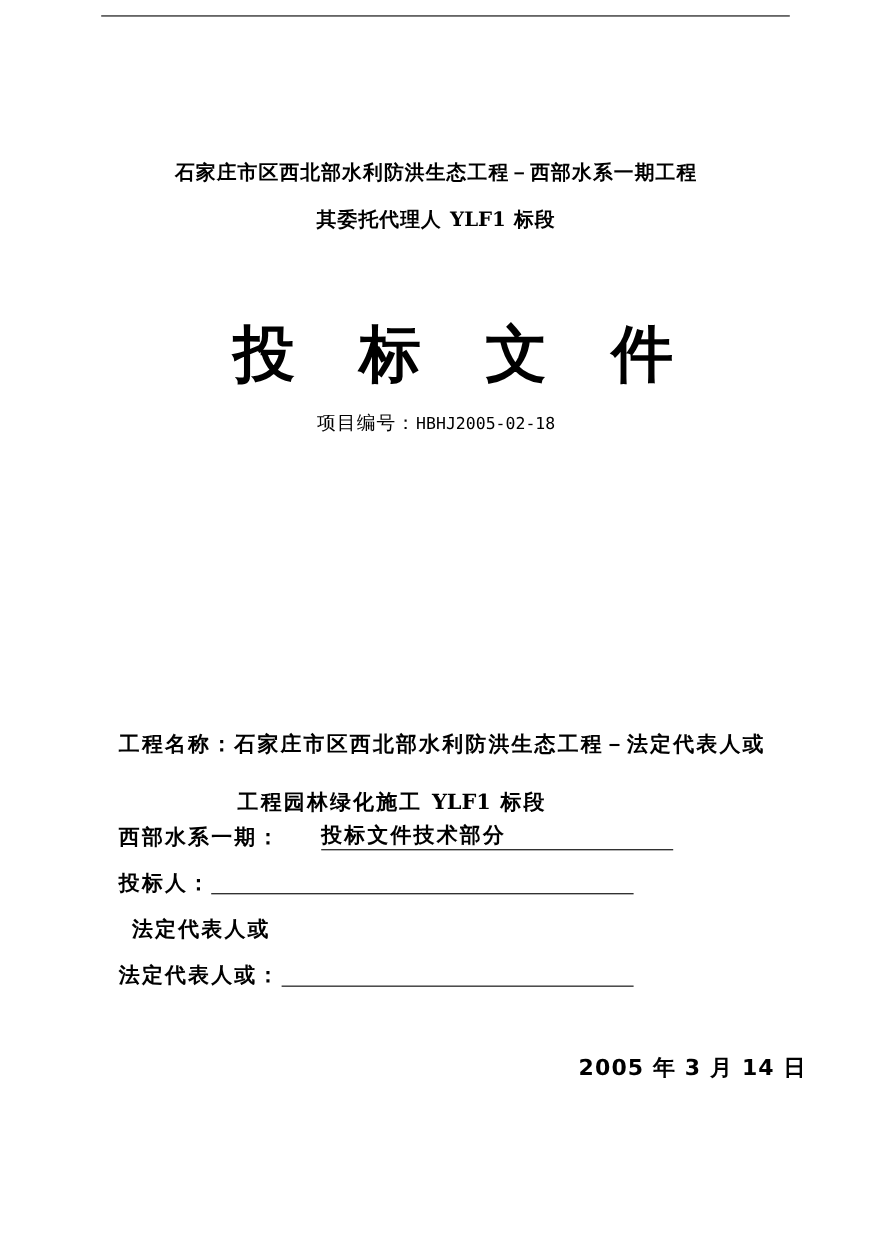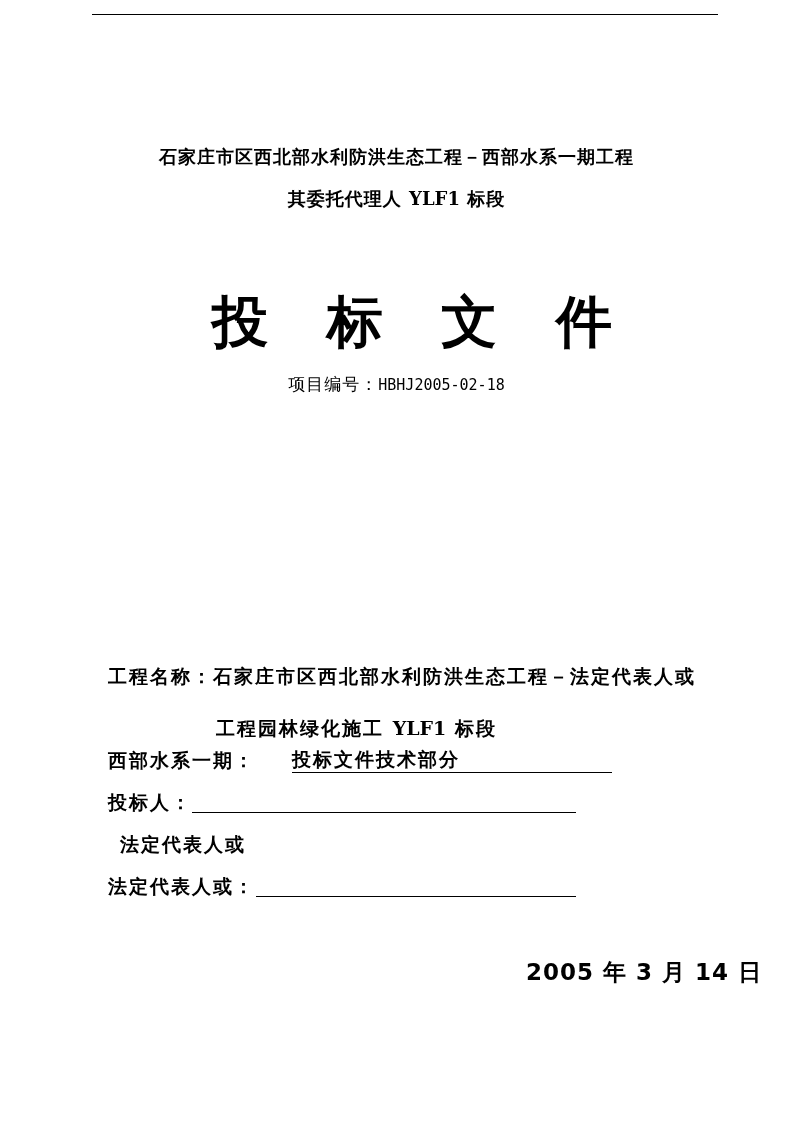--- a/index.html
+++ b/index.html
@@ -26,21 +26,21 @@
       left: 0; width: 793px; top: 373px; text-align: center;
       font-size: 17px; color: #000000; letter-spacing: 1px;
     }
     .project-no .code { font-family: "DejaVu Sans Mono", monospace; font-size: 15px; letter-spacing: 0; }
     .field { font-size: 19px; font-weight: bold; letter-spacing: 2px; }
     .field .latin { font-family: "DejaVu Serif", serif; letter-spacing: 0; }
     .underline-box {
       position: absolute; border-bottom: 1.3px solid #000; height: 26px;
       font-size: 19px; font-weight: bold; letter-spacing: 2px; line-height: 26px;
     }
-    .date { font-size: 23px; font-weight: bold; letter-spacing: 1px; }
+    .date { font-size: 20px; font-weight: bold; letter-spacing: 1px; }
   </style>
 </head>
 <body>
 
 <div class="rule-top"></div>
 
 <div class="abs subtitle" style="top:145px;">
   <span>石家庄市区西北部水利防洪生态工程－西部水系一期工程</span>
 </div>
 <div class="abs subtitle" style="top:187px;">

